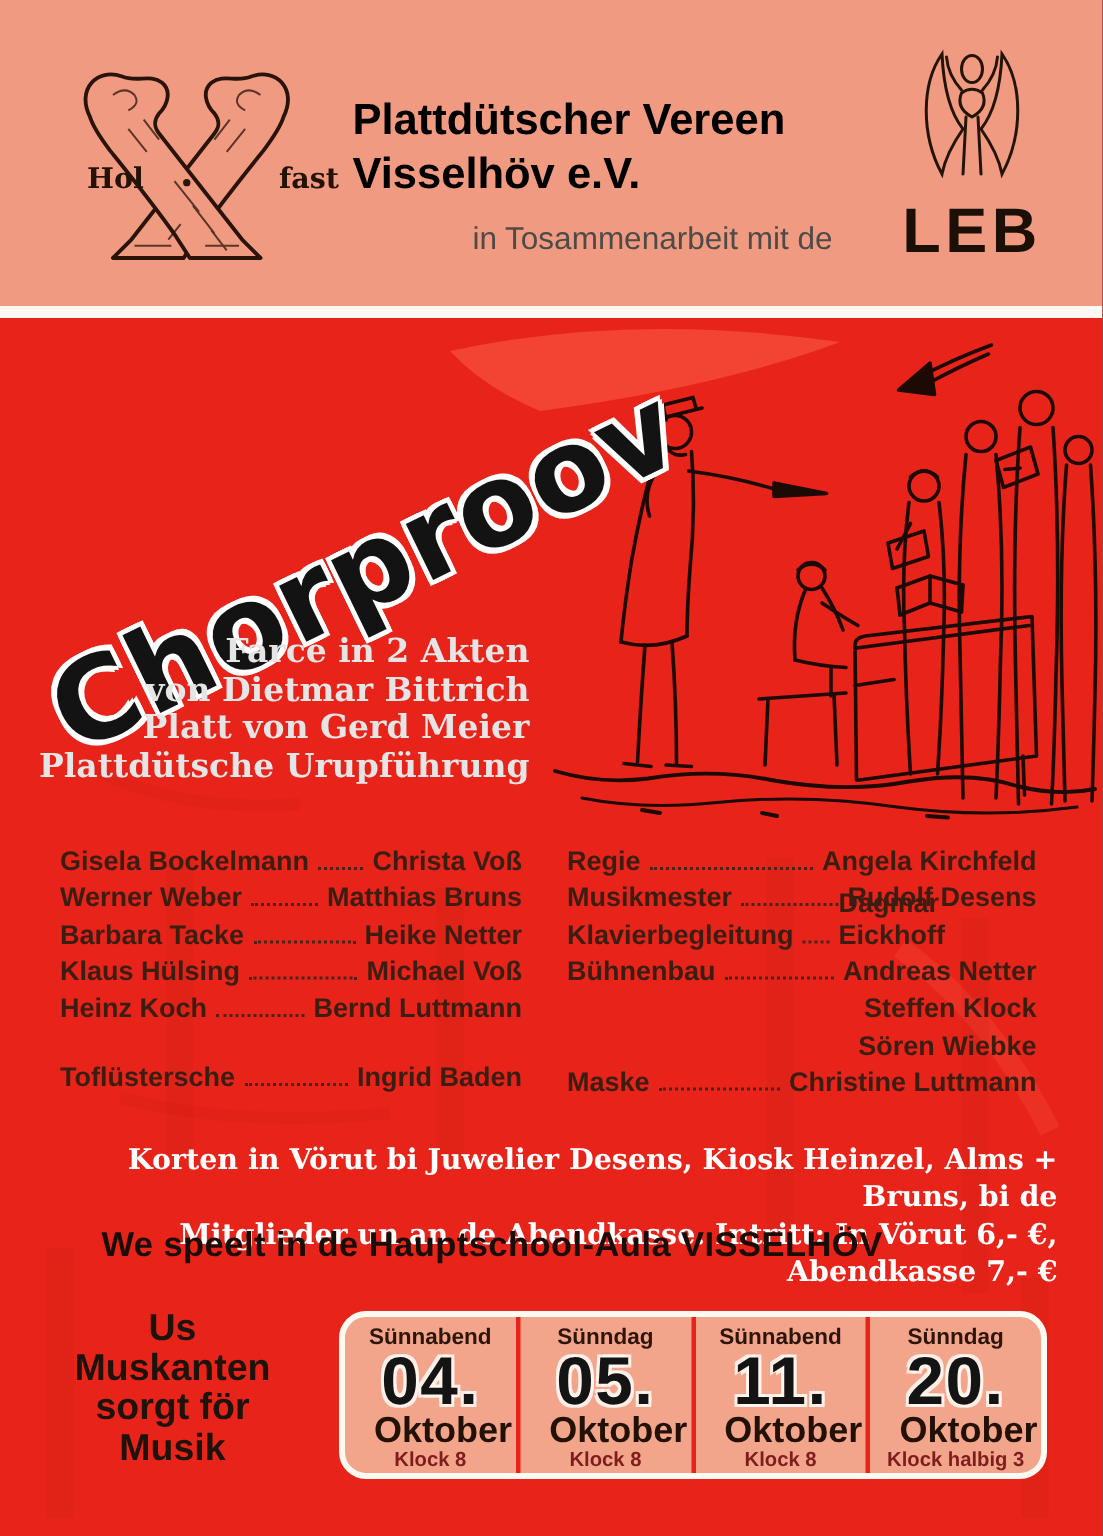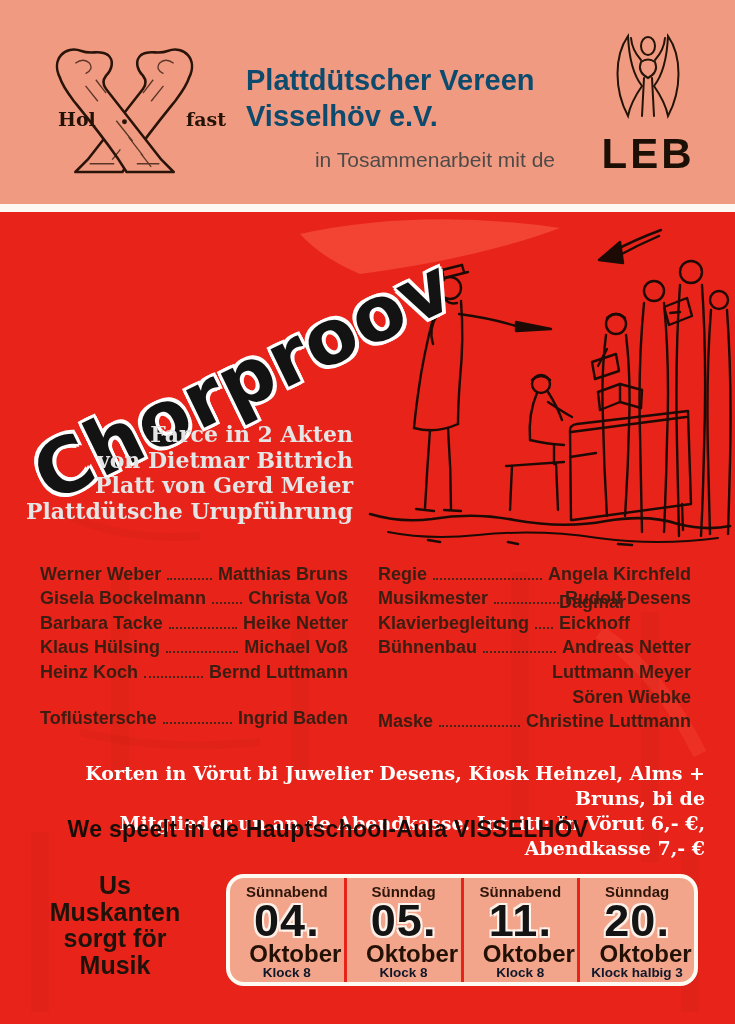--- a/index.html
+++ b/index.html
@@ -14,21 +14,21 @@
   .white-strip{position:absolute;left:0;top:204px;width:735px;height:8px;background:#fdf8f2;}
   .holfast{position:absolute;left:22px;top:26px;width:205px;height:170px;}
   .holfast svg{position:absolute;left:0;top:0;}
   .hol-label,.fast-label{
     position:absolute;top:82px;font:700 19px "DejaVu Serif",serif;color:#241206;margin-left:16px;
   }
   .hol-label{left:20px;}
   .fast-label{left:148px;}
   .org-name{
     position:absolute;left:235px;top:62px;width:330px;
-    font:700 29px/36px "Liberation Sans",sans-serif;color:#0c4a6e;margin-left:11px;
+    font:700 29px/36px "Liberation Sans",sans-serif;color:#000000;
   }
   .coop{
     position:absolute;left:233px;top:148px;width:322px;text-align:right;
     font:400 21px "Liberation Sans",sans-serif;color:#4e4a48;
   }
   .leb{position:absolute;left:568px;top:26px;width:160px;height:160px;text-align:center;}
   .leb svg{display:block;margin:0 auto;}
   .leb-text{
     font:900 42px/40px "Liberation Sans",sans-serif;letter-spacing:3px;color:#1c1006;
     margin-top:12px;
@@ -83,21 +83,21 @@
   }
   .date-cell:last-child{border-right:none;}
   .date-day{font:700 15px "Liberation Sans",sans-serif;color:#2e1509;}
   .date-number{
     font:700 45px/42px "Liberation Sans",sans-serif;color:#141414;letter-spacing:1px;
     text-shadow:
       -2px -2px 0 rgba(255,245,238,.9), 2px -2px 0 rgba(255,245,238,.9),
       -2px 2px 0 rgba(255,245,238,.9), 2px 2px 0 rgba(255,245,238,.9);
   }
   .date-month{font:700 24px/22px "Liberation Sans",sans-serif;color:#241106;margin-top:1px;margin-left:17px;}
-  .date-time{font:700 13.5px/15px "Liberation Sans",sans-serif;color:#0f172a;}
+  .date-time{font:700 13.5px/15px "Liberation Sans",sans-serif;color:#7f1d1d;}
 </style>
 </head>
 <body>
 
 <div class="poster" id="poster" style="--header-bg: #f09b81; --body-bg: #e8241a; --date-box-bg: #f3a58c; --ink: #1d0a04; --outline-white: #ffffff;">
 
   <div class="header">
 
     <div class="holfast">
       <svg width="205" height="170" viewBox="0 0 200 165">
@@ -244,28 +244,28 @@
 
     <div class="subtitle">
       <div>Farce in 2 Akten</div>
       <div>von Dietmar Bittrich</div>
       <div>Platt von Gerd Meier</div>
       <div>Plattdütsche Urupführung</div>
     </div>
 
     <div class="cast cast-left" id="cast-left">
         <div class="cast-row">
+          <span class="cast-role">Gisela Bockelmann</span>
+          <span class="leader"></span>
+          <span class="cast-name">Christa Voß</span>
+        </div>
+        <div class="cast-row">
           <span class="cast-role">Werner Weber</span>
           <span class="leader"></span>
           <span class="cast-name">Matthias Bruns</span>
-        </div>
-        <div class="cast-row">
-          <span class="cast-role">Gisela Bockelmann</span>
-          <span class="leader"></span>
-          <span class="cast-name">Christa Voß</span>
         </div>
         <div class="cast-row">
           <span class="cast-role">Barbara Tacke</span>
           <span class="leader"></span>
           <span class="cast-name">Heike Netter</span>
         </div>
         <div class="cast-row">
           <span class="cast-role">Klaus Hülsing</span>
           <span class="leader"></span>
           <span class="cast-name">Michael Voß</span>
@@ -297,21 +297,21 @@
           <span class="cast-role">Klavierbegleitung</span>
           <span class="leader"></span>
           <span class="cast-name">Dagmar Eickhoff</span>
         </div>
         <div class="cast-row">
           <span class="cast-role">Bühnenbau</span>
           <span class="leader"></span>
           <span class="cast-name">Andreas Netter</span>
         </div>
         <div class="cast-row name-only">
-          <span class="cast-name">Luttmann Meyer</span>
+          <span class="cast-name">Steffen Klock</span>
         </div>
         <div class="cast-row name-only">
           <span class="cast-name">Sören Wiebke</span>
         </div>
         <div class="cast-row">
           <span class="cast-role">Maske</span>
           <span class="leader"></span>
           <span class="cast-name">Christine Luttmann</span>
         </div>
       </div>

